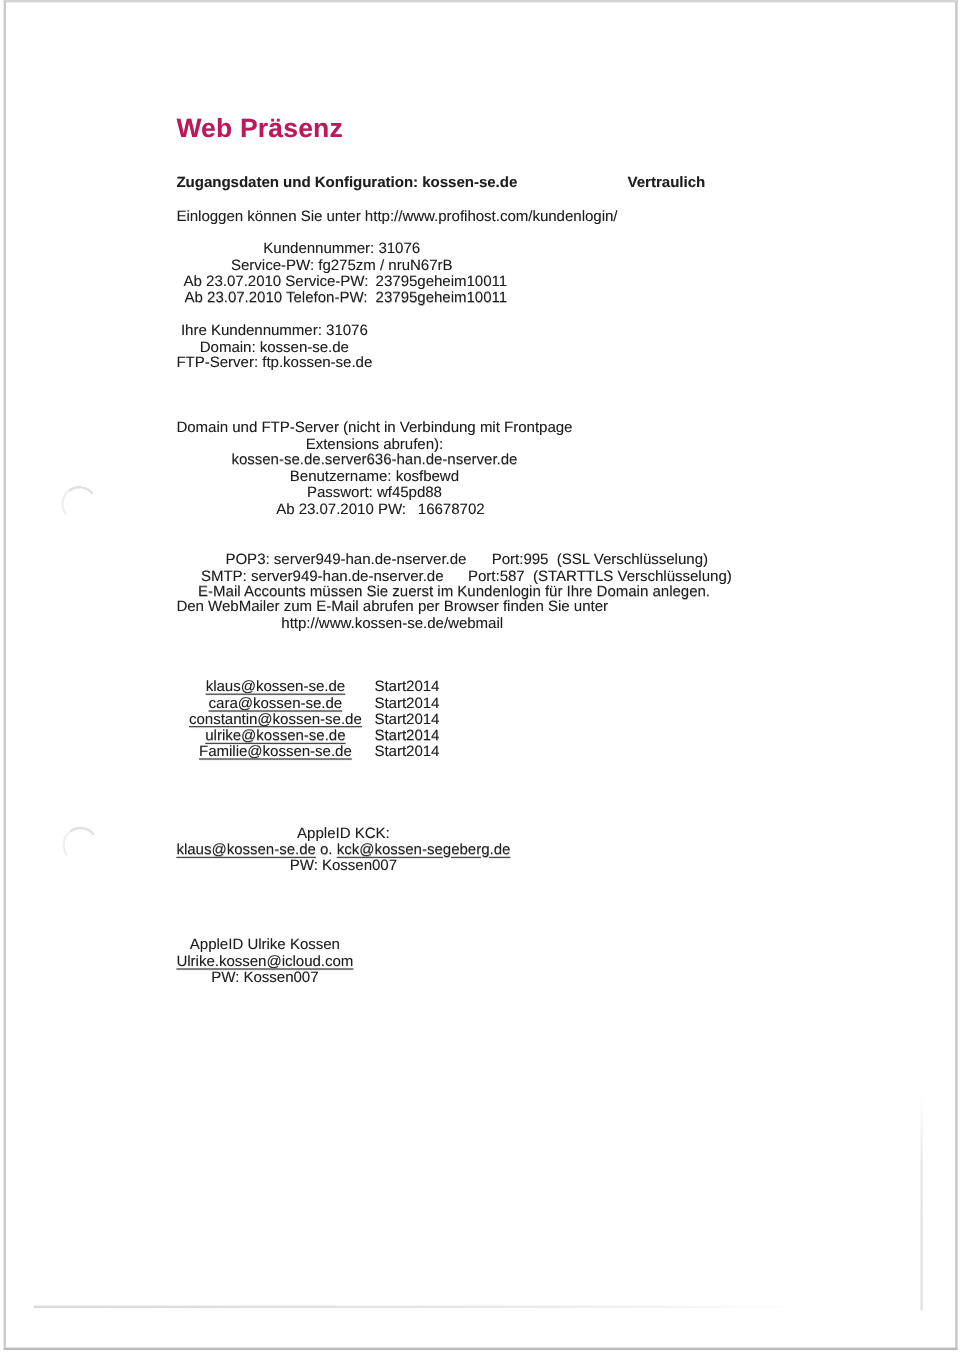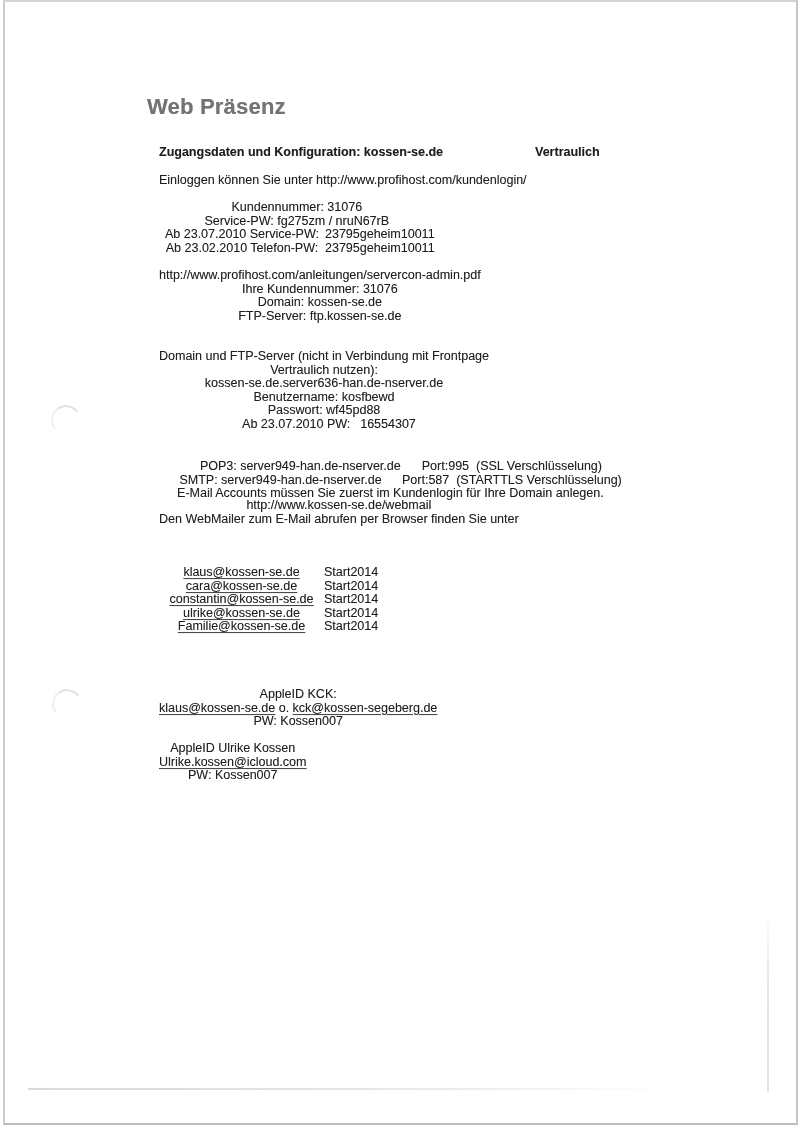--- a/index.html
+++ b/index.html
@@ -30,24 +30,24 @@
     position: absolute; left: 767px; top: 912px; width: 2px; height: 180px;
     background: linear-gradient(to bottom, rgba(235,235,235,0), #e7e7e7 35%, #e2e2e2);
   }
   .hline-artifact {
     position: absolute; left: 28px; top: 1088px; width: 638px; height: 2px;
     background: linear-gradient(to right, #dadada, #e3e3e3 45%, #efefef 75%, rgba(255,255,255,0));
   }
 
   .title {
     position: absolute; left: 147px; top: 94px;
-    font-size: 22px; font-weight: bold; color: #737373;
+    font-size: 22px; font-weight: bold; color: #be185d;
     letter-spacing: 0.2px;
   }
-  .txt { font-size: 12.5px; line-height: 13.6px; margin-left: 12px; }
+  .txt { font-size: 12.5px; line-height: 13.6px; }
   .bold { font-weight: bold; }
   .block { position: absolute; left: 147px; }
   .line { white-space: nowrap; text-align: center; }
   .pre { white-space: pre; }
   .u { text-decoration: underline; text-decoration-color: #4a4a4a; text-underline-offset: 2px; }
   .col-166 { display: inline-block; width: 166px; }
   .col-128 { display: inline-block; width: 128px; }
   .col-243 { display: inline-block; width: 243px; }
   .col-165 { display: inline-block; width: 165px; }
   .confidential { position: absolute; left: 523px; top: 146px; }
@@ -70,62 +70,61 @@
   <div class="confidential txt bold soft">Vertraulich</div>
 
   <div class="block txt soft" style="top:174px">
     <div class="line">Einloggen können Sie unter http://www.profihost.com/kundenlogin/</div>
   </div>
 
   <div class="block txt soft" style="top:201px">
     <div class="line">Kundennummer: 31076</div>
     <div class="line">Service-PW: fg275zm / nruN67rB</div>
     <div class="line"><span class="col-166">Ab 23.07.2010 Service-PW:</span><span class="pre">23795geheim10011</span></div>
-    <div class="line"><span class="col-166">Ab 23.02.2010 Telefon-PW:</span><span class="pre">23795geheim10011</span></div>
+    <div class="line"><span class="col-166">Ab 23.07.2010 Telefon-PW:</span><span class="pre">23795geheim10011</span></div>
   </div>
 
   <div class="block txt soft" style="top:269px">
-    <div class="line">http://www.profihost.com/anleitungen/servercon-admin.pdf</div>
     <div class="line">Ihre Kundennummer: 31076</div>
     <div class="line">Domain: kossen-se.de</div>
     <div class="line">FTP-Server: ftp.kossen-se.de</div>
   </div>
 
   <div class="block txt soft" style="top:350px">
     <div class="line">Domain und FTP-Server (nicht in Verbindung mit Frontpage</div>
-    <div class="line">Vertraulich nutzen):</div>
+    <div class="line">Extensions abrufen):</div>
     <div class="line">kossen-se.de.server636-han.de-nserver.de</div>
     <div class="line">Benutzername: kosfbewd</div>
     <div class="line">Passwort: wf45pd88</div>
-    <div class="line"><span class="col-128">Ab 23.07.2010 PW:</span><span class="pre">16554307</span></div>
+    <div class="line"><span class="col-128">Ab 23.07.2010 PW:</span><span class="pre">16678702</span></div>
   </div>
 
   <div class="block txt soft" style="top:460px">
     <div class="line"><span class="col-243">POP3: server949-han.de-nserver.de</span><span class="pre">Port:995  (SSL Verschlüsselung)</span></div>
     <div class="line"><span class="col-243">SMTP: server949-han.de-nserver.de</span><span class="pre">Port:587  (STARTTLS Verschlüsselung)</span></div>
     <div class="line">E-Mail Accounts müssen Sie zuerst im Kundenlogin für Ihre Domain anlegen.</div>
   </div>
 
   <div class="block txt soft" style="top:499px">
+    <div class="line">Den WebMailer zum E-Mail abrufen per Browser finden Sie unter</div>
     <div class="line">http://www.kossen-se.de/webmail</div>
-    <div class="line">Den WebMailer zum E-Mail abrufen per Browser finden Sie unter</div>
   </div>
 
   <div class="block txt soft" style="top:566px">
     <div class="line"><span class="col-165"><span class="u">klaus@kossen-se.de</span></span><span>Start2014</span></div>
     <div class="line"><span class="col-165"><span class="u">cara@kossen-se.de</span></span><span>Start2014</span></div>
     <div class="line"><span class="col-165"><span class="u">constantin@kossen-se.de</span></span><span>Start2014</span></div>
     <div class="line"><span class="col-165"><span class="u">ulrike@kossen-se.de</span></span><span>Start2014</span></div>
     <div class="line"><span class="col-165"><span class="u">Familie@kossen-se.de</span></span><span>Start2014</span></div>
   </div>
 
   <div class="block txt soft" style="top:688px">
     <div class="line">AppleID KCK:</div>
     <div class="line"><span class="u">klaus@kossen-se.de</span><span class="pre"> o. </span><span class="u">kck@kossen-segeberg.de</span></div>
     <div class="line">PW: Kossen007</div>
   </div>
 
-  <div class="block txt soft" style="top:742px">
+  <div class="block txt soft" style="top:781px">
     <div class="line">AppleID Ulrike Kossen</div>
     <div class="line"><span class="u">Ulrike.kossen@icloud.com</span></div>
     <div class="line">PW: Kossen007</div>
   </div>
 </div>
 
 </body></html>

